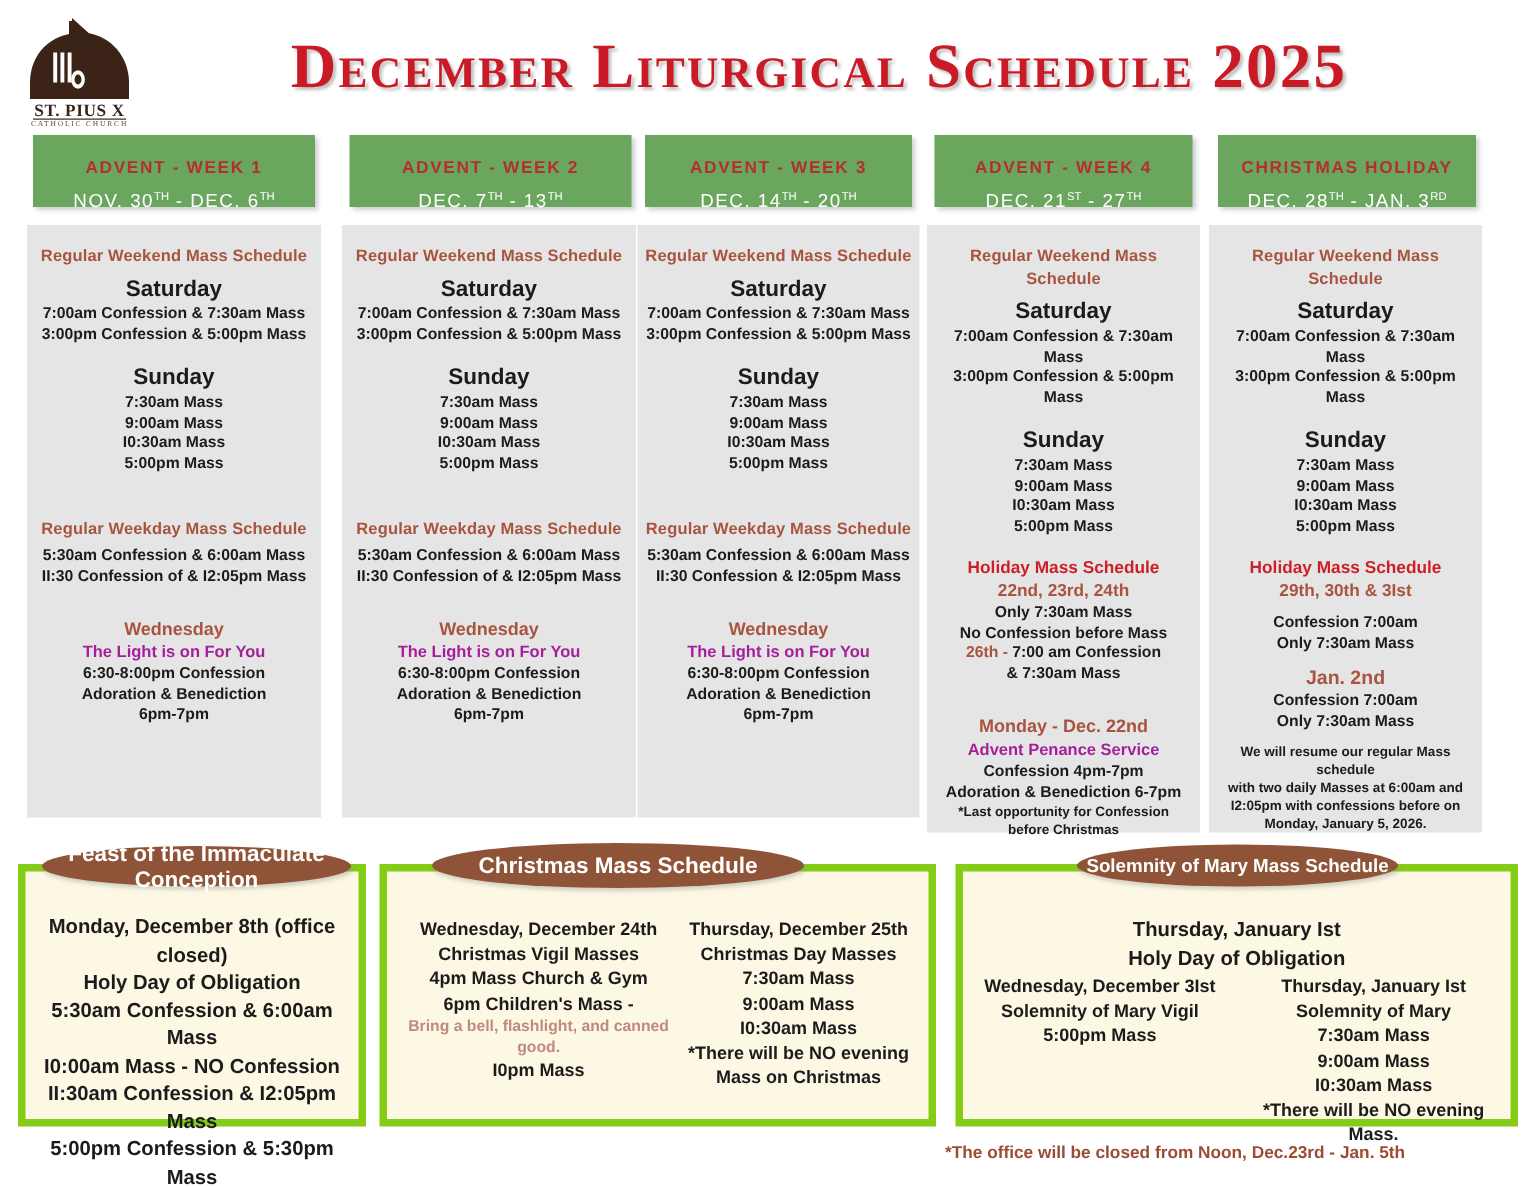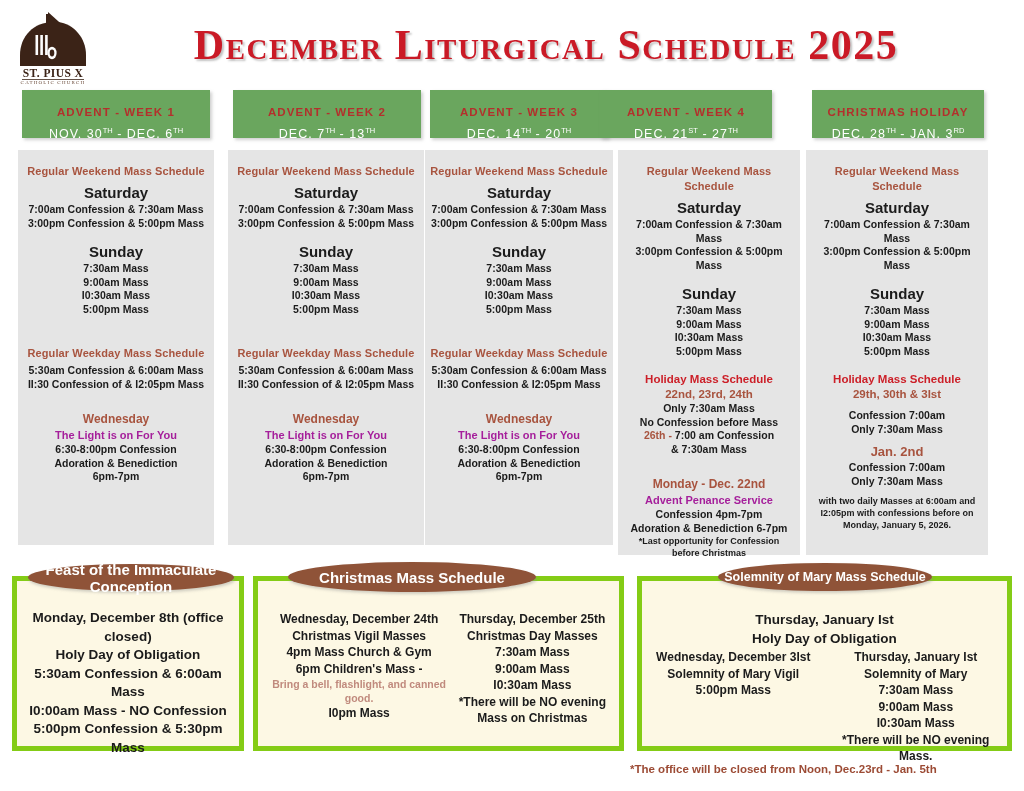--- a/index.html
+++ b/index.html
@@ -126,21 +126,21 @@
   <div class="colhead" style="left:233px;top:90px;width:188px;">
     <div class="ch-title">ADVENT - WEEK 2</div>
     <div class="ch-dates"><span>DEC. 7</span><sup>TH</sup><span> - 13</span><sup>TH</sup></div>
   </div>
 
   <div class="colhead" style="left:430px;top:90px;width:178px;">
     <div class="ch-title">ADVENT - WEEK 3</div>
     <div class="ch-dates"><span>DEC. 14</span><sup>TH</sup><span> - 20</span><sup>TH</sup></div>
   </div>
 
-  <div class="colhead" style="left:600px;top:90px;width:172px;">
+  <div class="colhead" style="left:623px;top:90px;width:172px;">
     <div class="ch-title">ADVENT - WEEK 4</div>
     <div class="ch-dates"><span>DEC. 21</span><sup>ST</sup><span> - 27</span><sup>TH</sup></div>
   </div>
 
   <div class="colhead" style="left:812px;top:90px;width:172px;">
     <div class="ch-title">CHRISTMAS HOLIDAY</div>
     <div class="ch-dates"><span>DEC. 28</span><sup>TH</sup><span> - JAN. 3</span><sup>RD</sup></div>
   </div>
 
   <div class="col" style="left:18px;width:196px;height:395px;">
@@ -249,31 +249,33 @@
     <div class="red-head">Holiday Mass Schedule</div>
     <div class="brownnum">29th, 30th &amp; 3Ist</div>
     <div class="gap-sm"></div>
     <div class="ln">Confession 7:00am</div>
     <div class="ln">Only 7:30am Mass</div>
     <div class="gap-sm"></div>
     <div class="brownnum" style="font-size:13px;line-height:18px;">Jan. 2nd</div>
     <div class="ln">Confession 7:00am</div>
     <div class="ln">Only 7:30am Mass</div>
     <div class="gap-sm"></div>
+    <div class="ln-sm">We will resume our regular Mass schedule</div>
     <div class="ln-sm">with two daily Masses at 6:00am and</div>
     <div class="ln-sm">I2:05pm with confessions before on</div>
     <div class="ln-sm">Monday, January 5, 2026.</div>
   </div>
 
   <div class="panel" style="left:12px;top:576px;width:232px;height:175px;">
     <div class="p-body" style="top:28px;">
       <div class="b14 blue">Monday, December 8th (office closed)</div>
       <div class="b14 blue">Holy Day of Obligation</div>
       <div class="b14">5:30am Confession &amp; 6:00am Mass</div>
       <div class="b14">I0:00am Mass - NO Confession</div>
+      <div class="b14">II:30am Confession &amp; I2:05pm Mass</div>
       <div class="b14">5:00pm Confession &amp; 5:30pm Mass</div>
     </div>
   </div>
   <div class="oval" style="left:28px;top:564px;width:206px;height:27px;font-size:15px;">Feast of the Immaculate Conception</div>
 
   <div class="panel" style="left:253px;top:576px;width:371px;height:175px;">
     <div class="p-body twocol" style="top:30px;">
       <div style="width:52%;">
         <div class="b12 red">Wednesday, December 24th</div>
         <div class="b12 red">Christmas Vigil Masses</div>

